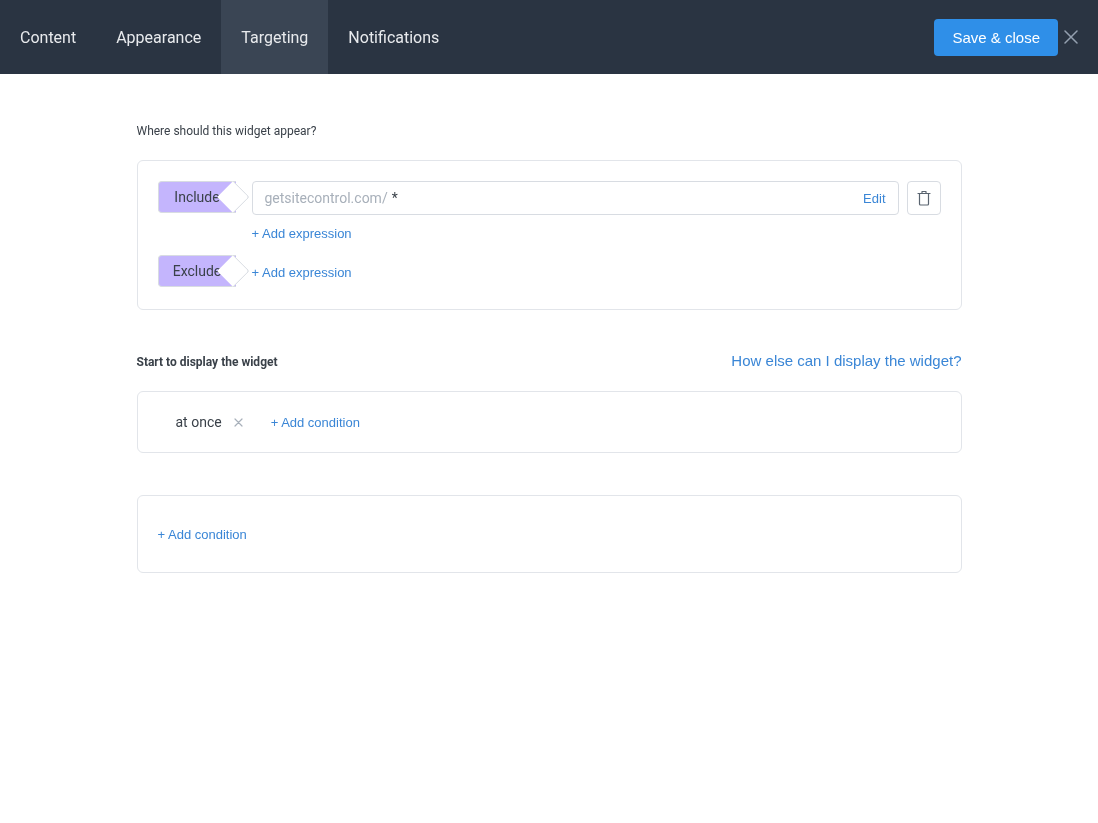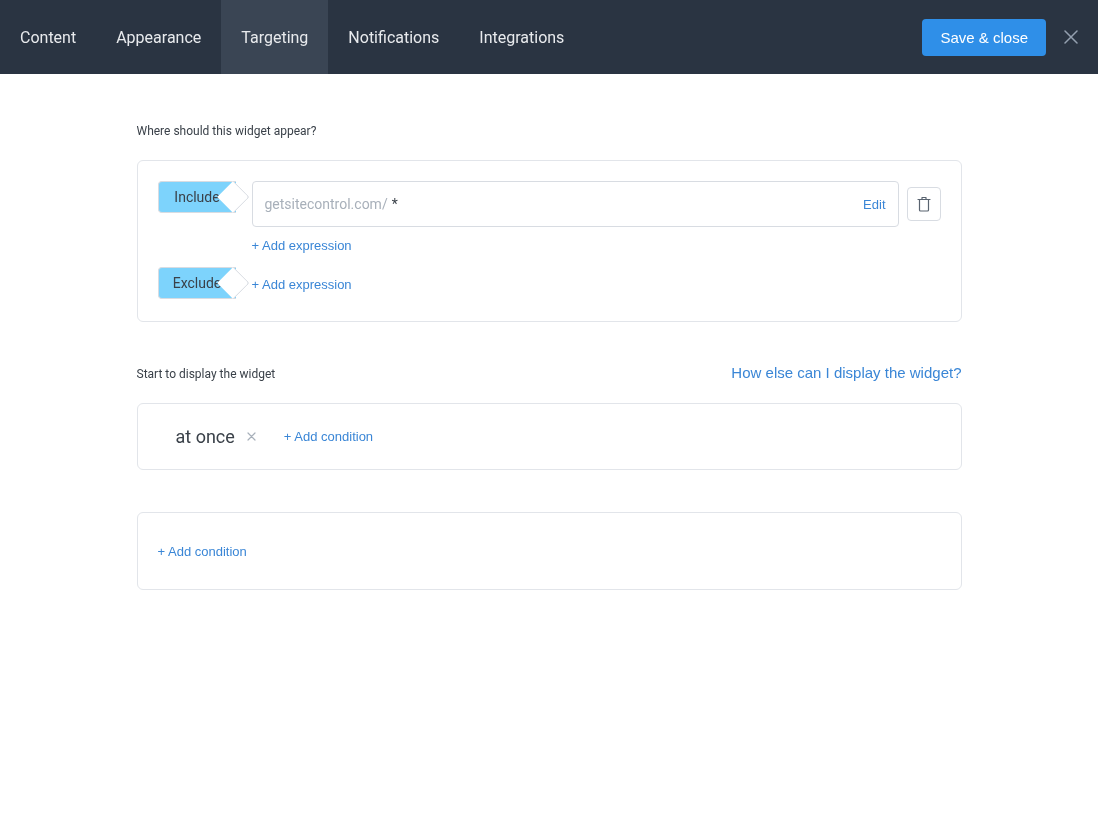--- a/index.html
+++ b/index.html
@@ -26,21 +26,21 @@
       height: 100%;
     }
     .tab.active {
       background: #3a4554;
     }
     .header-right {
       margin-left: auto;
       display: flex;
       align-items: center;
       padding-right: 20px;
-      gap: 18px;
+      gap: 6px;
     }
     .save-btn {
       background: #2f8fe8;
       color: #fff;
       border: none;
       border-radius: 4px;
       padding: 10px 18px;
       font-size: 15px;
       cursor: pointer;
     }
@@ -63,41 +63,41 @@
       margin-bottom: 22px;
     }
     .panel {
       border: 1px solid #e2e5ea;
       border-radius: 6px;
       padding: 20px;
       position: relative;
     }
     .section { margin-bottom: 42px; }
     .section-head { display: flex; justify-content: space-between; align-items: baseline; margin-bottom: 22px; }
-    .section-head .section-title { margin-bottom: 0; }
+    .section-head .section-title { margin-bottom: 0; font-weight: bold; }
     .link {
       color: #3a86d6;
       font-size: 13px;
       cursor: pointer;
       background: none;
       border: none;
       padding: 0;
     }
     .link-lg { font-size: 15px; }
     .rule-row { display: flex; align-items: flex-start; gap: 16px; margin-bottom: 14px; }
     .rule-row:last-child { margin-bottom: 0; }
     .tag {
       position: relative;
       border: 1px solid #d8dce2;
       border-right: none;
       border-radius: 4px 0 0 4px;
       padding: 7px 14px;
       font-size: 14px;
       color: #3a4149;
-      background: #7dd3fc;
+      background: #c4b5fd;
       min-width: 78px;
       text-align: center;
     }
     .tag::after {
       content: "";
       position: absolute;
       right: -9px;
       top: 50%;
       transform: translateY(-50%) rotate(45deg);
       width: 22px;
@@ -106,21 +106,21 @@
       border-right: 1px solid #d8dce2;
       background: #fff;
       border-top-right-radius: 3px;
     }
     .rule-body { flex: 1; }
     .url-row { display: flex; align-items: center; gap: 8px; }
     .url-input {
       flex: 1;
       border: 1px solid #d8dce2;
       border-radius: 4px;
-      height: 46px;
+      height: 34px;
       display: flex;
       align-items: center;
       padding: 0 12px;
       font-size: 14px;
       color: #3a4149;
       justify-content: space-between;
     }
     .url-text { display: flex; align-items: center; gap: 4px; }
     .url-domain { color: #a8b0ba; }
     .trash-btn {
@@ -143,37 +143,36 @@
       color: #b8bec7;
       cursor: pointer;
       font-size: 14px;
     }
     .outer-link { margin-top: 18px; display: inline-block; }
     .condition-chip {
       display: inline-flex;
       align-items: center;
       gap: 12px;
       border: none;
-      font-size: 18px;
+      font-size: 14px;
       color: #3a4149;
     }
     .chip-x { color: #a8b0ba; cursor: pointer; font-size: 12px; }
     .chip-row { display: flex; align-items: center; gap: 28px; padding: 2px 0 2px 18px; }
     svg { display: block; }
   </style>
 </head>
 <body>
 
 <div class="header">
   <div class="tabs">
     <div class="tab">Content</div>
     <div class="tab">Appearance</div>
     <div class="tab active">Targeting</div>
     <div class="tab">Notifications</div>
-    <div class="tab">Integrations</div>
   </div>
   <div class="header-right">
     <button class="save-btn">Save &amp; close</button>
     <span class="close-header">
       <svg width="14" height="14" viewBox="0 0 14 14">
           <path d="M1 1 L13 13 M13 1 L1 13" stroke="currentColor" stroke-width="1.5" stroke-linecap="round"></path>
         </svg>
     </span>
   </div>
 </div>

